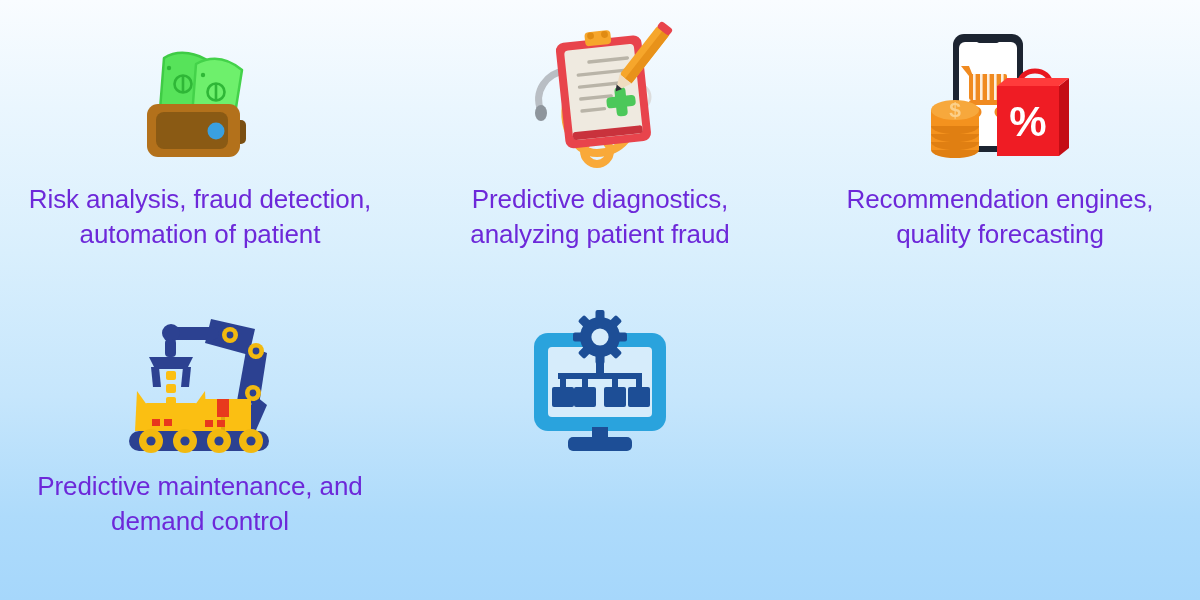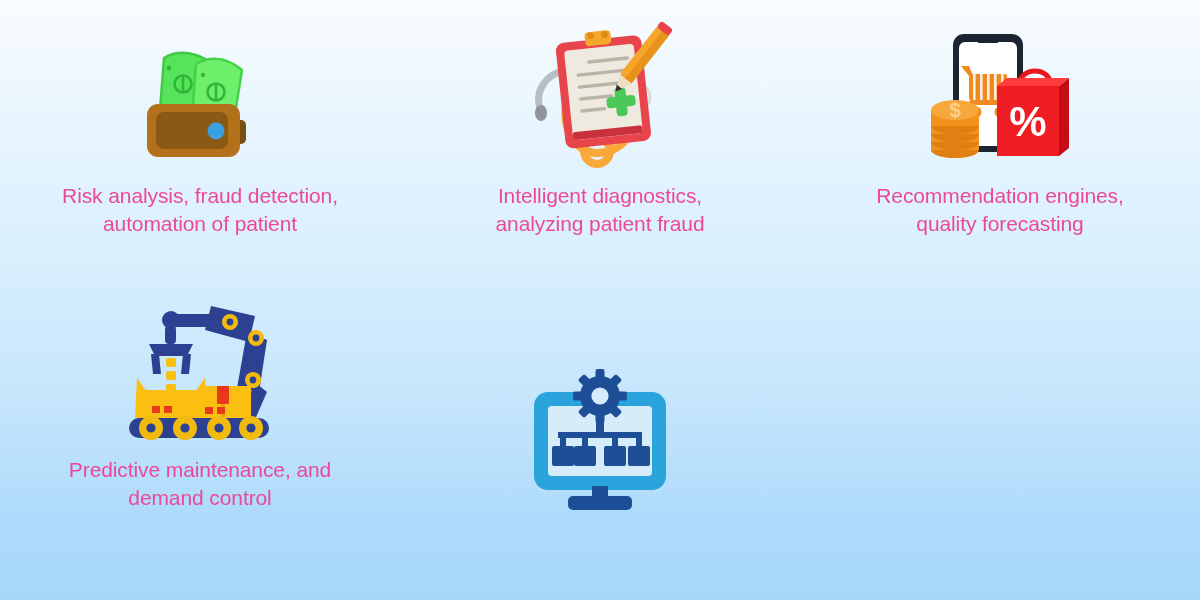--- a/index.html
+++ b/index.html
@@ -28,28 +28,28 @@
   .cell.empty { visibility:hidden; }
   .icon-wrap {
     height:140px;
     display:flex;
     align-items:center;
     justify-content:center;
   }
   .caption {
     margin-top:16px;
     text-align:center;
-    color:#ec4899;
-    font-size:21px;
+    color:#6d28d9;
+    font-size:26px;
     line-height:1.33;
     letter-spacing:-0.1px;
     font-weight:400;
     max-width:392px;
   }
-  .row-2 { margin-top:62px;align-items:flex-end; }
+  .row-2 { margin-top:62px; }
   svg { display:block; overflow:visible; }
 </style>
 </head>
 <body>
 
 <div id="infographic">
 
   <div class="grid-row">
 
     <div class="cell">
@@ -122,21 +122,21 @@
           <g transform="rotate(38 112 40)">
             <rect x="104" y="-4" width="15" height="62" rx="3" fill="#f6a62b"></rect>
             <rect x="111" y="-4" width="8" height="62" fill="#e8921a"></rect>
             <path d="M104 58 L119 58 L111.5 74 Z" fill="#f0dcc0"></path>
             <path d="M108 68 L115 68 L111.5 74 Z" fill="#2a2f36"></path>
             <rect x="104" y="-10" width="15" height="8" rx="3" fill="#e8444c"></rect>
           </g>
         </svg>
       </div>
       <div class="caption">
-        <span>Intelligent diagnostics,</span><br>
+        <span>Predictive diagnostics,</span><br>
         <span>analyzing patient fraud</span>
       </div>
     </div>
 
     <div class="cell">
       <div class="icon-wrap">
         <svg width="146" height="132" viewBox="0 0 146 132" aria-hidden="true">
 
           <rect x="26" y="4" width="70" height="118" rx="11" fill="#1c2431"></rect>
           <rect x="32" y="12" width="58" height="104" rx="6" fill="#ffffff"></rect>

